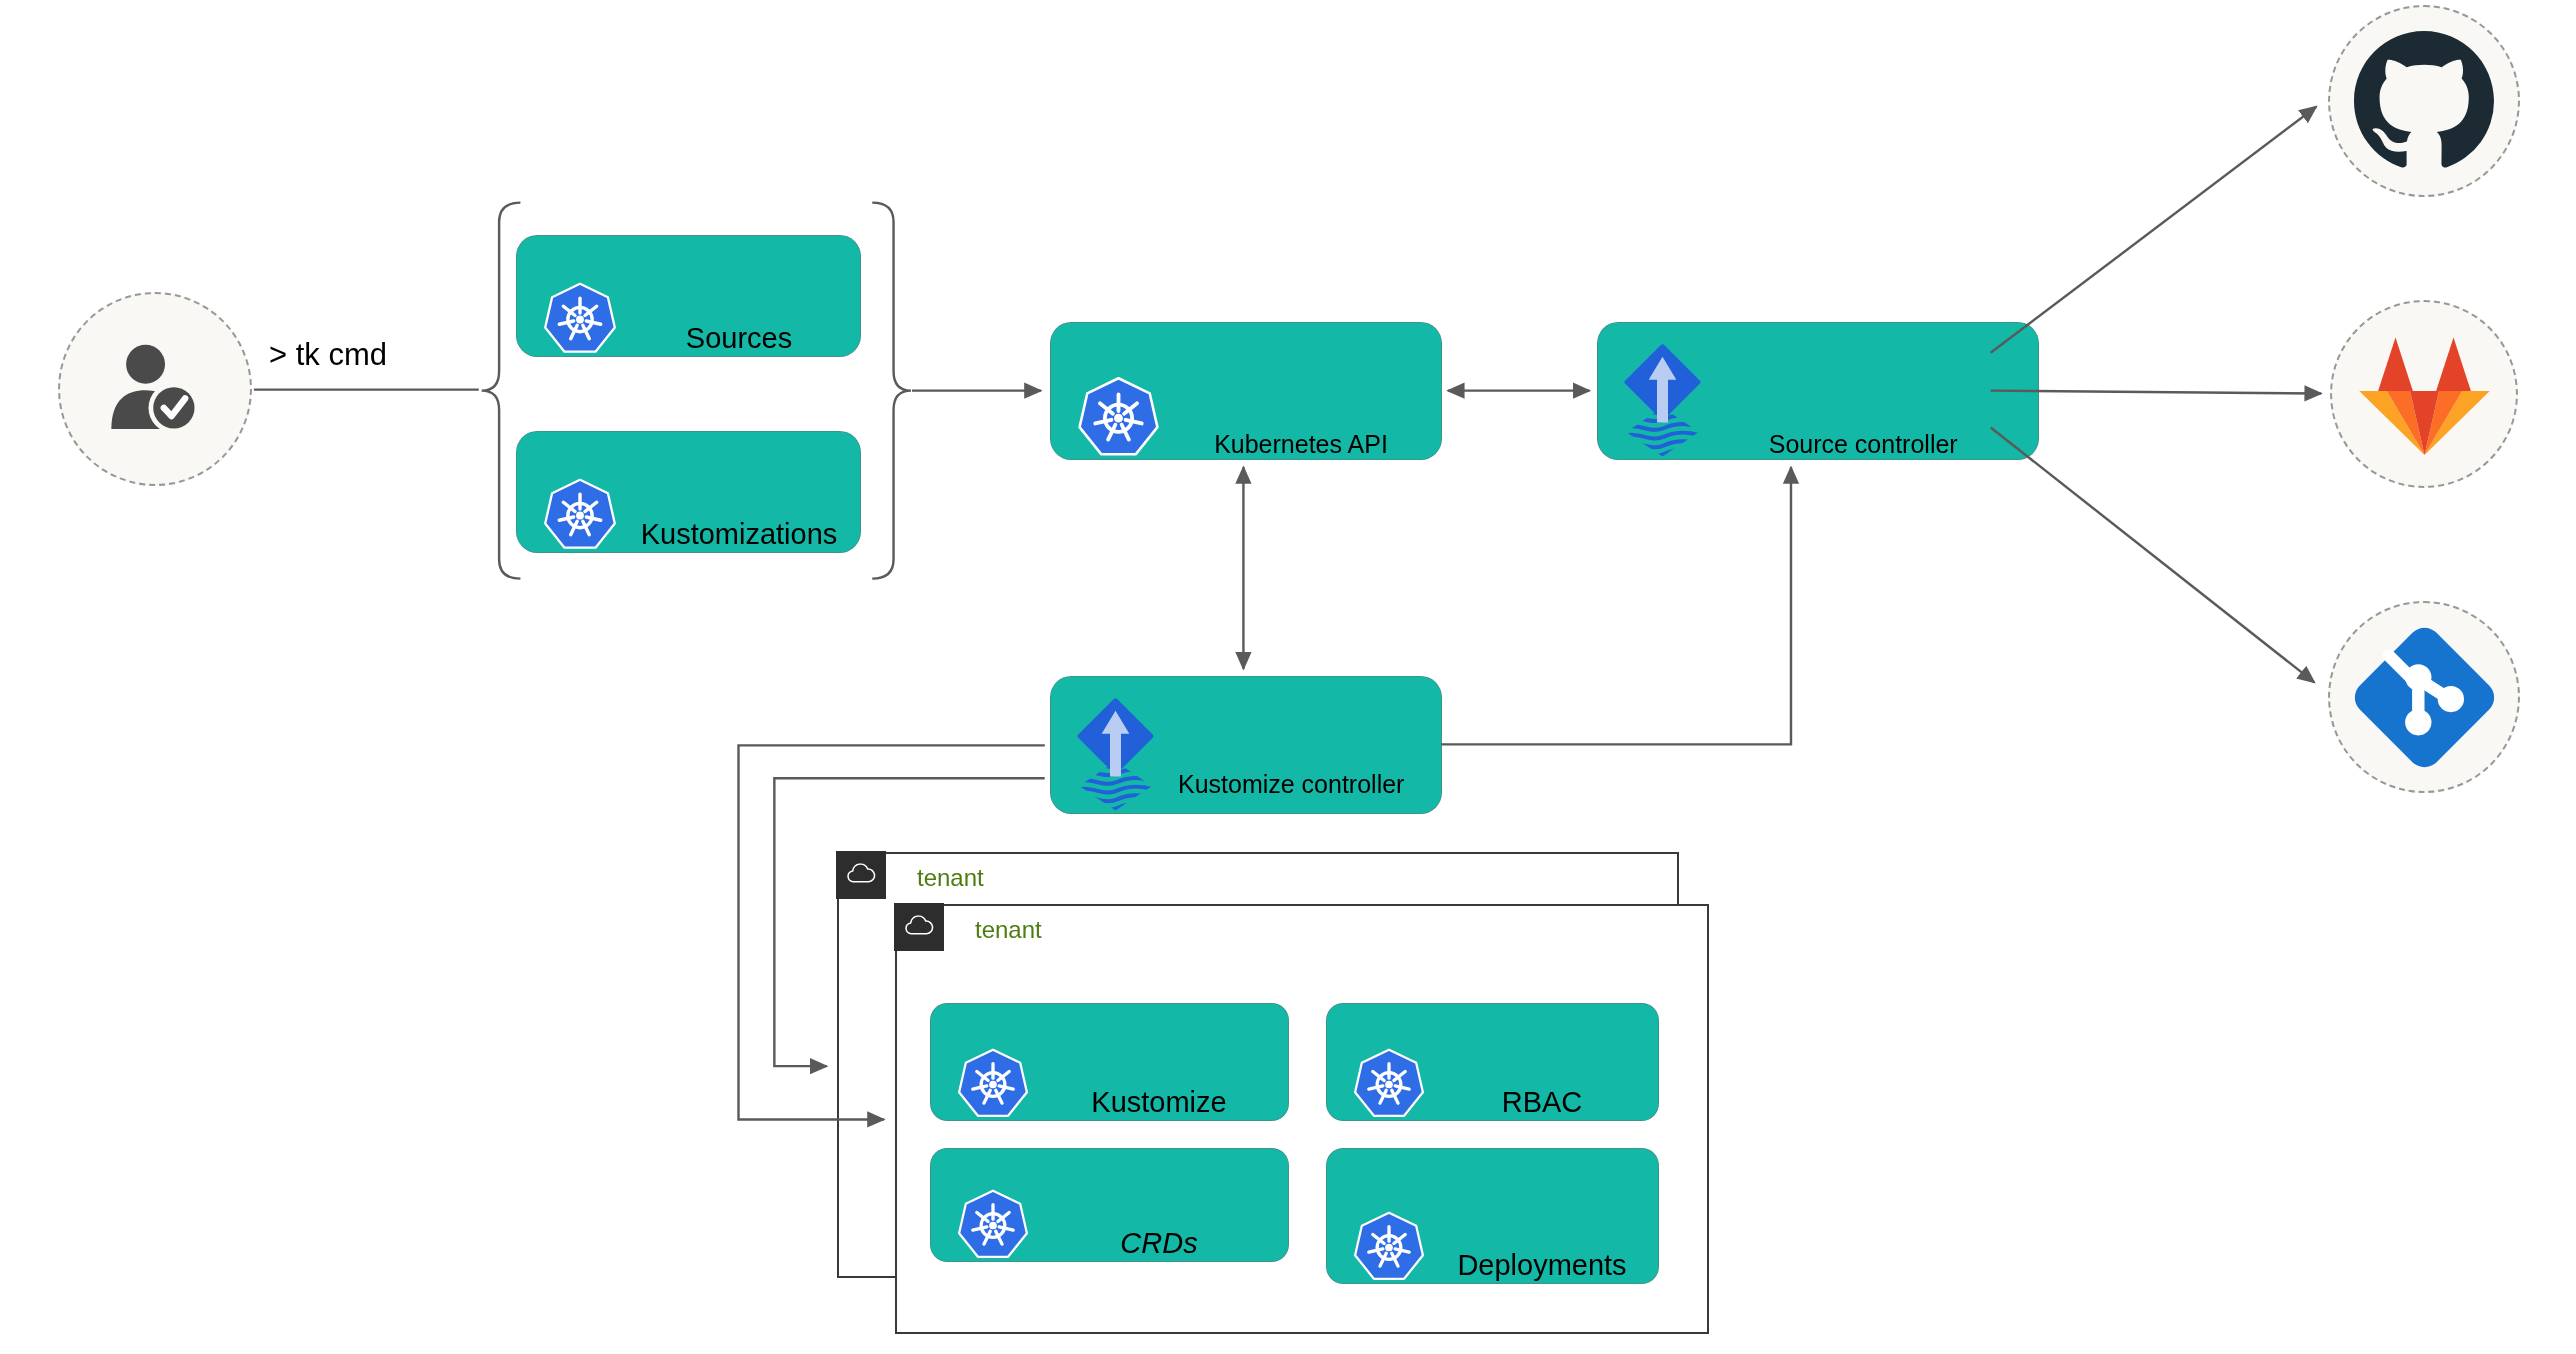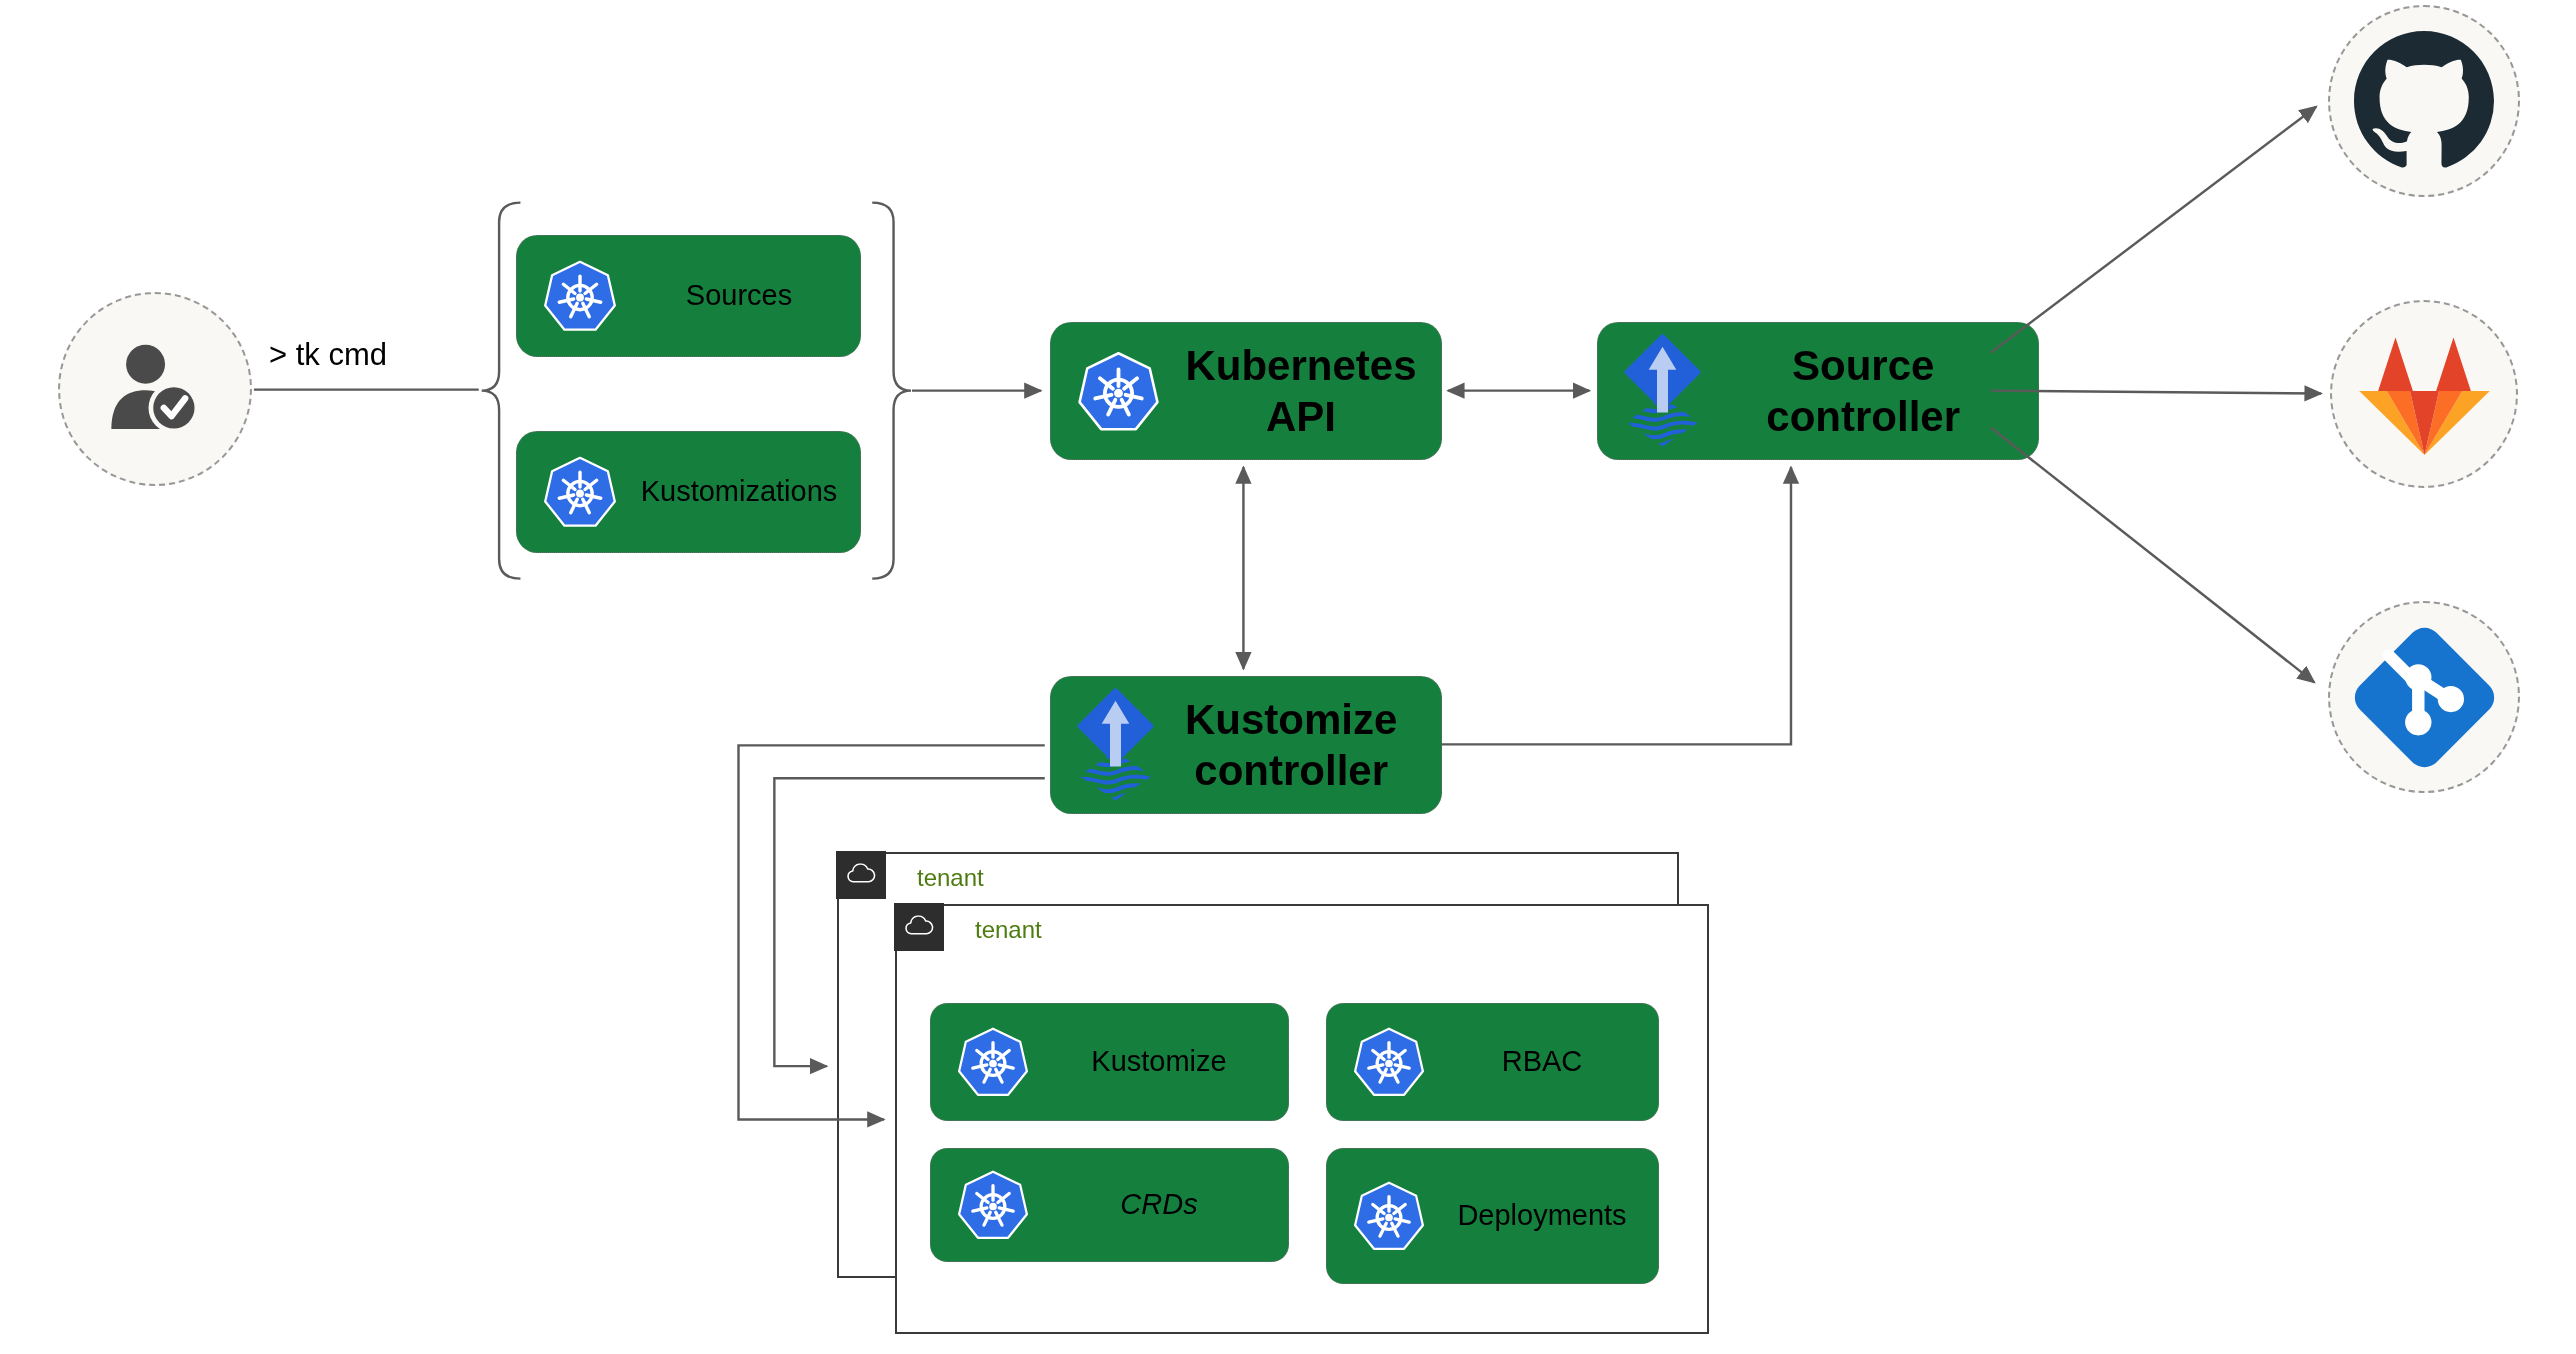--- a/index.html
+++ b/index.html
@@ -2,27 +2,27 @@
 <html><head>
 <meta charset="utf-8">
 <style>
   html,body{margin:0;padding:0;background:#ffffff;}
   .stage{
     position:relative;width:2576px;height:1355px;background:#ffffff;overflow:hidden;
     font-family:"Liberation Sans", sans-serif;color:#000;
   }
   
   .node{
-    position:absolute;box-sizing:border-box;background:#15803d;
+    position:absolute;box-sizing:border-box;background:#14b8a6;
     border:1.9px dotted #6e6e6e;border-radius:21.3px;
-    display:flex;align-items:center;
+    display:flex;align-items:flex-end;
   }
   .node .icon{flex:0 0 auto;margin-left:25px;}
   .node .lbl{flex:1 1 auto;text-align:center;font-size:29px;line-height:1.22;}
-  .node .lbl.big{font-size:42px;font-weight:bold;}
+  .node .lbl.big{font-size:25px;}
   .node .lbl.two{padding-right:13.6px;}
   
   .circle{
     position:absolute;box-sizing:border-box;border-radius:50%;
     background:#faf8f5;border:2.9px dashed #979797;
     display:flex;align-items:center;justify-content:center;
   }
   .cmd{
     position:absolute;font-size:31px;white-space:nowrap;text-align:left;
   }

